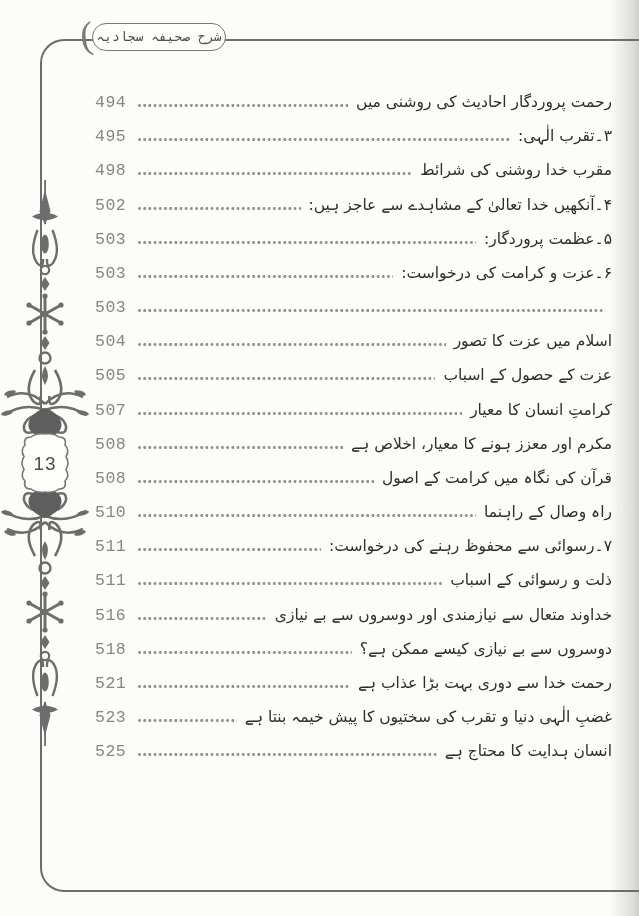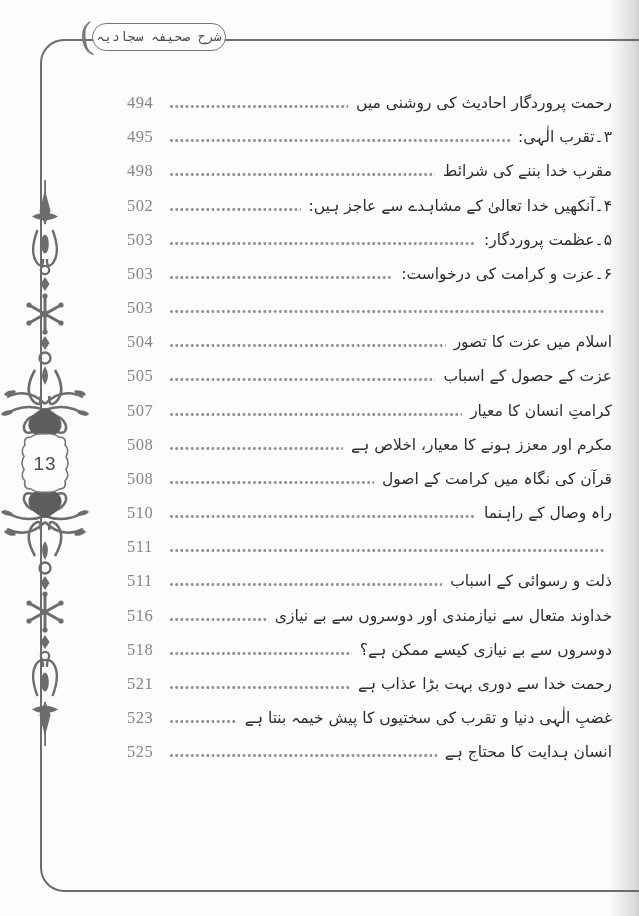--- a/index.html
+++ b/index.html
@@ -34,22 +34,22 @@
   
   .toc{
     position:absolute;left:95px;top:86px;width:517px;z-index:2;
   }
   .toc-row{
     height:34.18px;display:flex;align-items:baseline;
     box-sizing:border-box;padding-top:7px;
   }
   .num{
     width:37px;flex:none;
-    font-family:Liberation Serif, serif;font-size:16.5px;
-    color:#868686;letter-spacing:.5px;margin-left:32px;
+    font-family:Liberation Mono, monospace;font-size:16.5px;
+    color:#868686;letter-spacing:.5px;
   }
   .dots{
     flex:1;height:3px;margin:0 8px 0 6px;
     background-image:radial-gradient(circle at 1.5px 1.5px,#8f8f8f 1.25px,rgba(0,0,0,0) 1.6px);
     background-size:5.2px 3px;background-repeat:repeat-x;background-position:0 bottom;
   }
   .label{
     flex:none;max-width:430px;
     font-family:"DejaVu Sans",sans-serif;font-size:15.5px;color:#2e2e2e;
     direction:rtl;unicode-bidi:plaintext;white-space:nowrap;
@@ -132,21 +132,21 @@
 
   <div class="toc-row">
     <span class="num">495</span>
     <span class="dots"></span>
     <span class="label">۳۔تقرب الٰہی:</span>
   </div>
 
   <div class="toc-row">
     <span class="num">498</span>
     <span class="dots"></span>
-    <span class="label">مقرب خدا بننے کی شرائط</span>
+    <span class="label">مقرب خدا روشنی کی شرائط</span>
   </div>
 
 
   <div class="toc-row">
     <span class="num">502</span>
     <span class="dots"></span>
     <span class="label">۴۔آنکھیں خدا تعالیٰ کے مشاہدے سے عاجز ہیں:</span>
   </div>
 
   <div class="toc-row">
@@ -198,20 +198,21 @@
 
   <div class="toc-row">
     <span class="num">510</span>
     <span class="dots"></span>
     <span class="label">راہ وصال کے راہنما</span>
   </div>
 
   <div class="toc-row">
     <span class="num">511</span>
     <span class="dots"></span>
+    <span class="label">۷۔رسوائی سے محفوظ رہنے کی درخواست:</span>
   </div>
 
   <div class="toc-row">
     <span class="num">511</span>
     <span class="dots"></span>
     <span class="label">ذلت و رسوائی کے اسباب</span>
   </div>
 
   <div class="toc-row">
     <span class="num">516</span>

